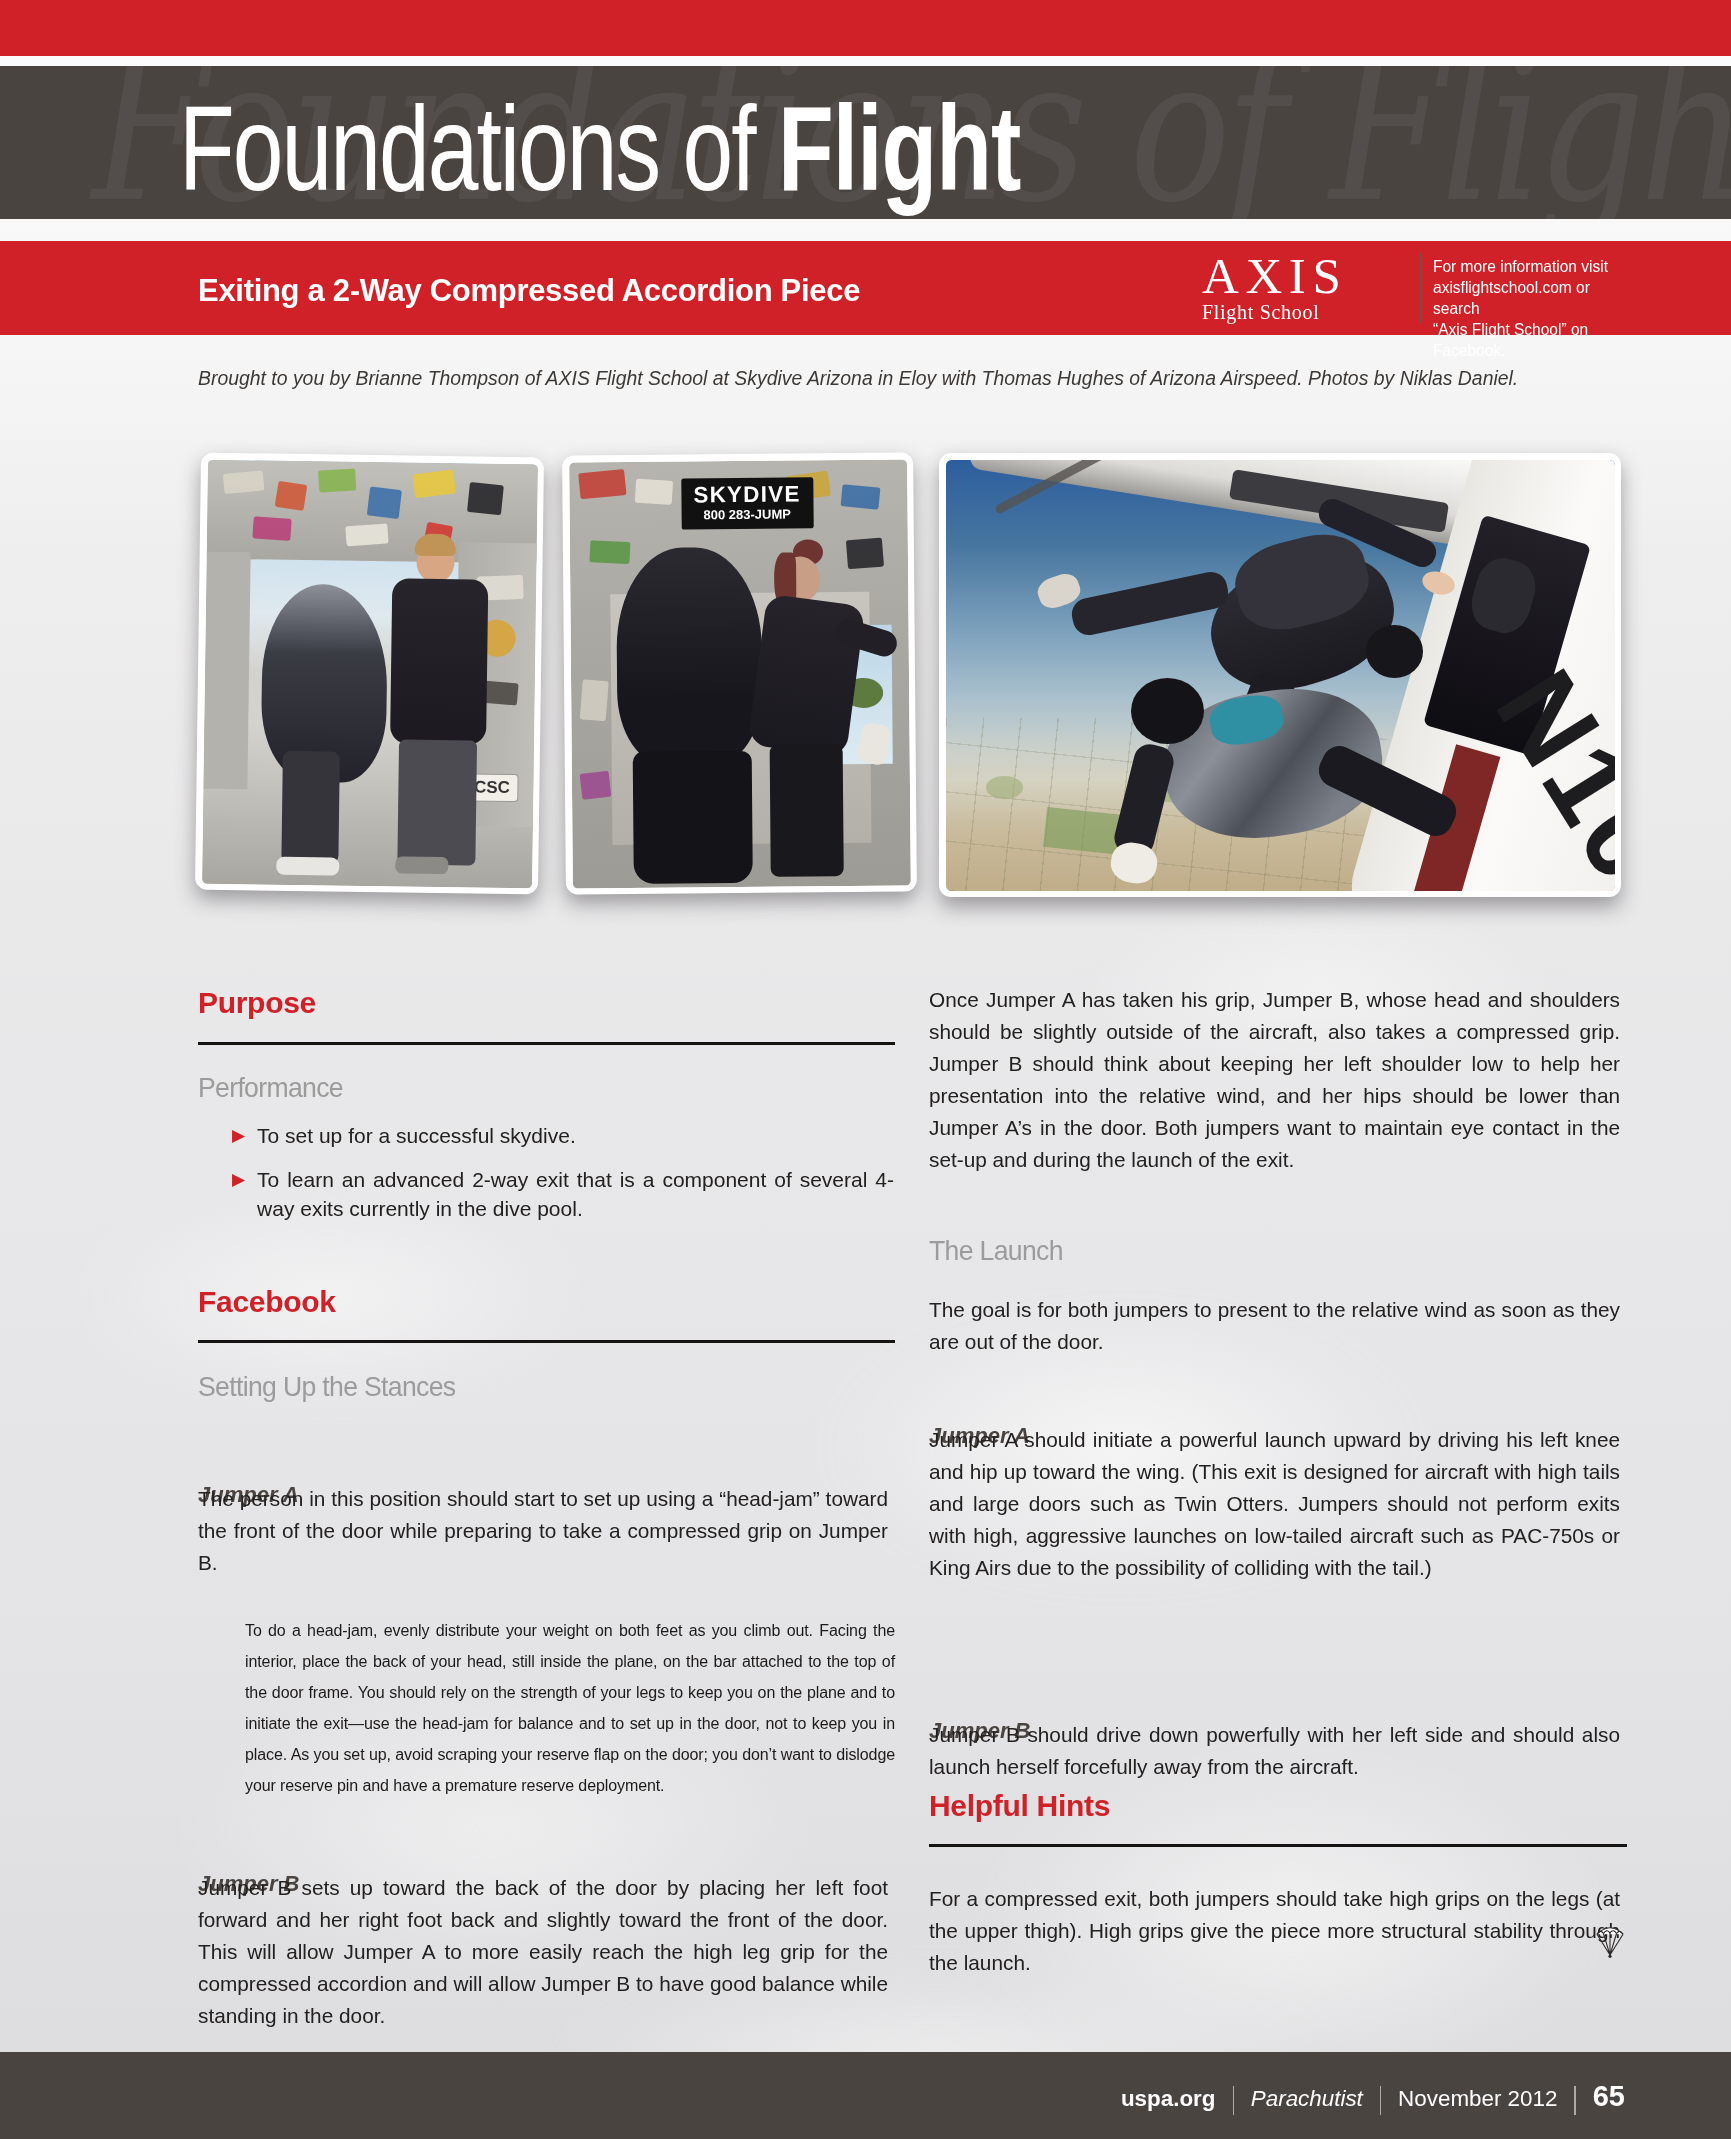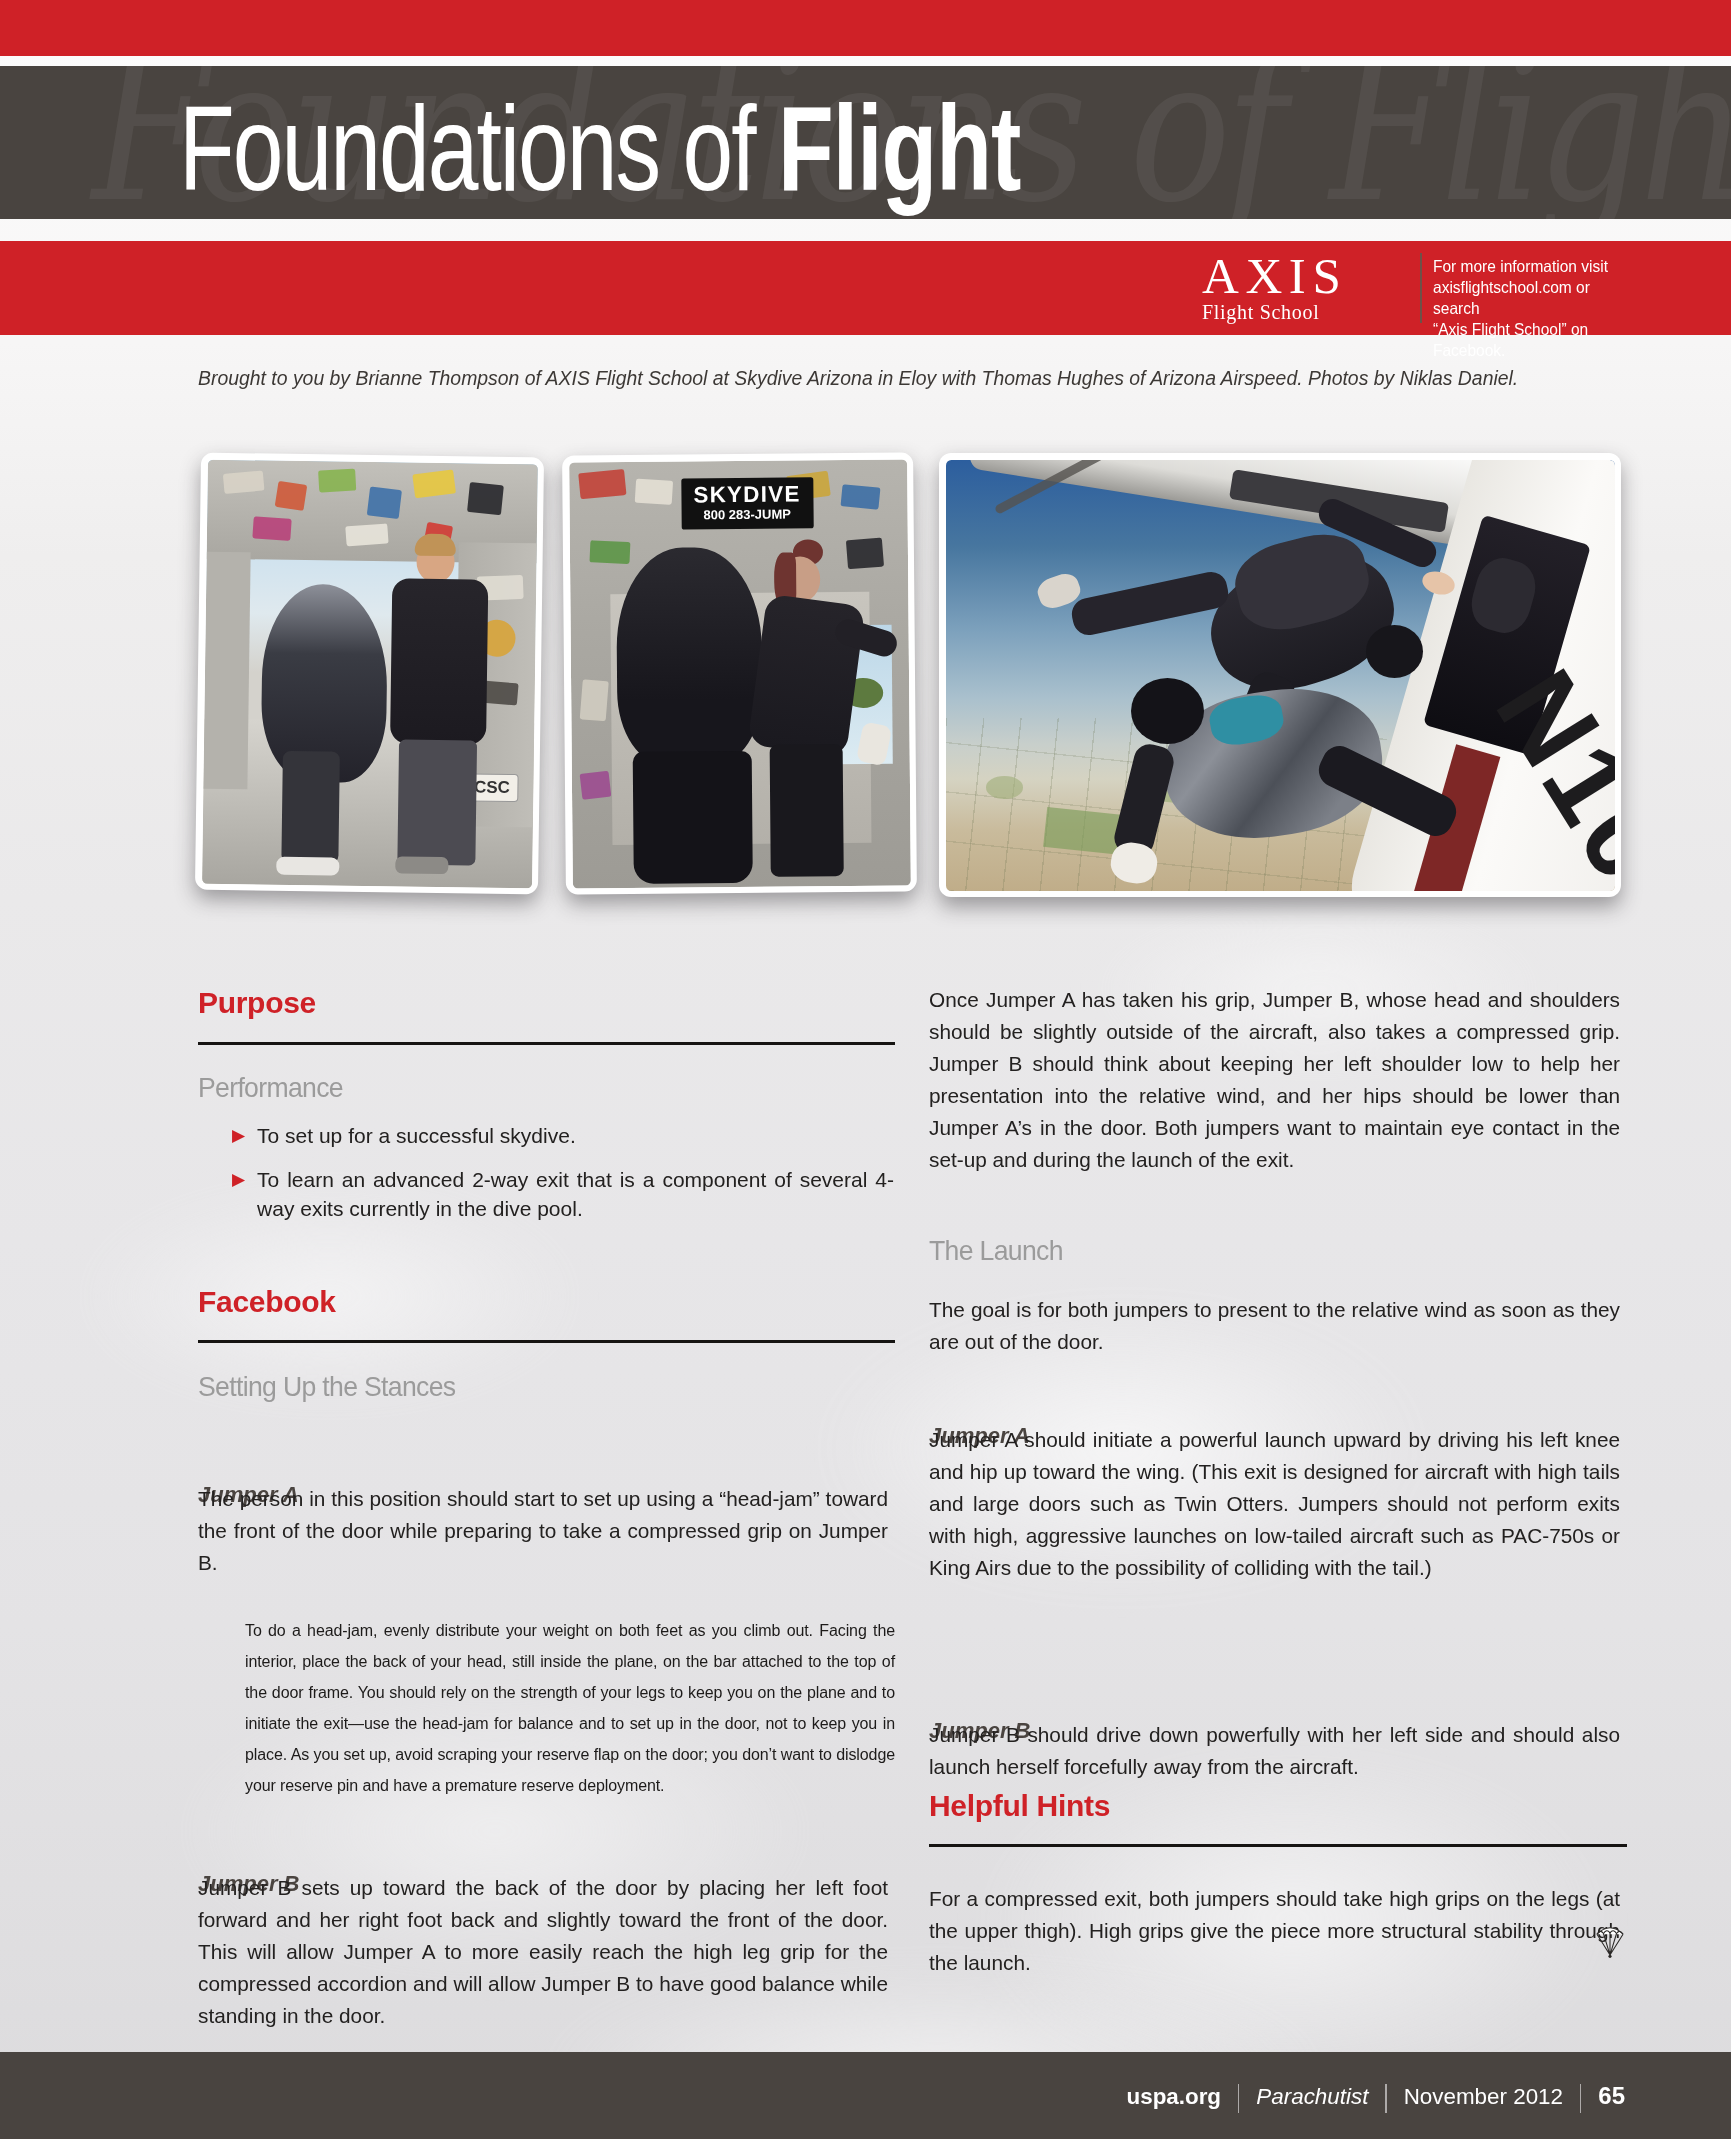--- a/index.html
+++ b/index.html
@@ -51,21 +51,21 @@
   .bullet-row{position:absolute;display:flex;align-items:flex-start;}
   .bullet-glyph{color:#cf2127;font-size:17px;line-height:29px;margin-right:12px;flex:0 0 auto;}
   .bullet-text{font-size:21px;line-height:29px;text-align:justify;}
   .endmark{position:absolute;}
   
   .footer{position:absolute;left:0;bottom:0;width:100%;height:88px;background:#494440;color:#fff;}
   .footer .inner{position:absolute;right:107px;top:0;height:88px;line-height:88px;white-space:nowrap;font-size:22.4px;}
   .footer .vdiv{display:inline-block;width:1.3px;height:29px;background:rgba(255,255,255,.55);vertical-align:middle;margin:0 17px;}
   .footer .site{font-weight:bold;}
   .footer .mag{font-style:italic;}
-  .footer .pg{font-weight:bold;font-size:24px;}
+  .footer .pg{font-weight:bold;font-size:29px;}
 </style>
 </head>
 <body>
 
 <div id="page">
 
   <div class="cloud" style="left:79px;top:1187px;width:501px;height:218px;opacity:.55"></div>
   <div class="cloud" style="left:825px;top:1306px;width:594px;height:284px;opacity:.7"></div>
   <div class="cloud" style="left:172px;top:1689px;width:646px;height:284px;opacity:.5"></div>
   <div class="cloud" style="left:976px;top:1748px;width:633px;height:343px;opacity:.6"></div>
@@ -73,20 +73,21 @@
   <div class="cloud" style="left:1088px;top:910px;width:462px;height:158px;opacity:.5"></div>
 
   <div class="topbar"></div>
 
   <div class="masthead">
     <div class="watermark">Foundations of Flight</div>
     <div class="title"><span>Foundations of </span><span class="bold">Flight</span></div>
   </div>
 
   <div class="banner">
+    <div class="title">Exiting a 2-Way Compressed Accordion Piece</div>
     <div class="axis">
       <div class="name">AXIS</div>
       <div class="sub">Flight School</div>
     </div>
     <div class="divider"></div>
     <div class="info">
       <div>For more information visit</div>
       <div>axisflightschool.com or search</div>
       <div>“Axis Flight School” on Facebook.</div>
     </div>

